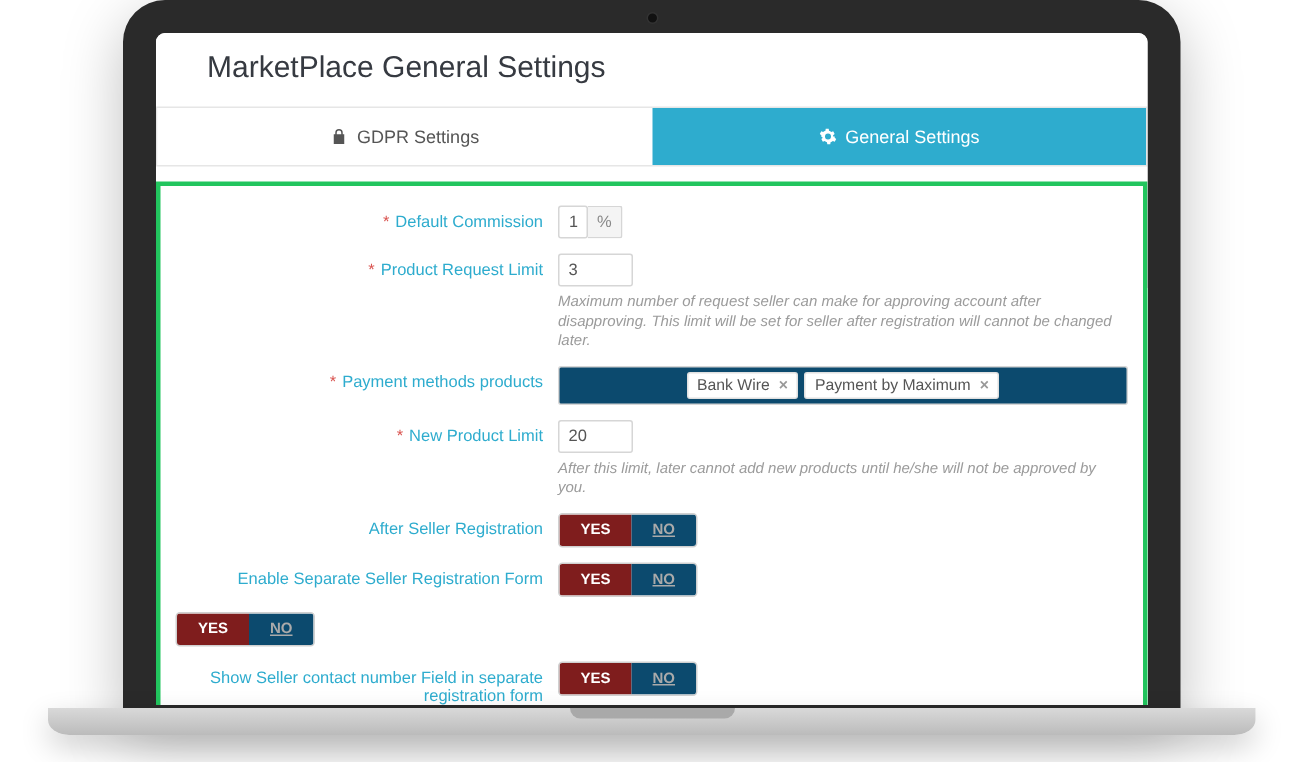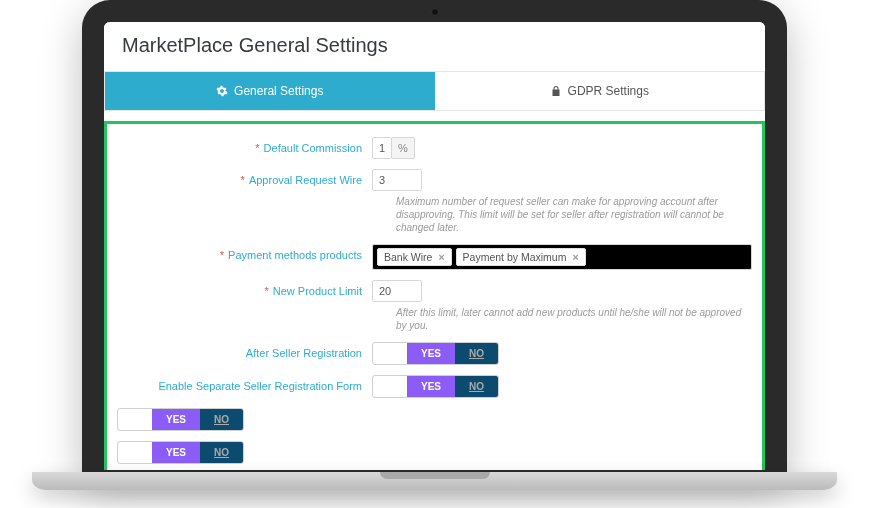--- a/index.html
+++ b/index.html
@@ -67,21 +67,21 @@
     background: #fff;
     overflow-y: auto;
     overflow-x: hidden;
     font-size: 11px;
     color: #555;
   }
   .page-title {
     font-size: 20px;
     font-weight: 400;
     color: #363a41;
-    margin: 12px 18px 14px;
+    margin: 12px 34px 14px;
   }
   .tabs {
     display: flex;
     border: 1px solid #e6e6e6;
     margin: 0 0 10px 0;
   }
   .tab {
     flex: 1;
     text-align: center;
     padding: 12px 8px;
@@ -124,21 +124,20 @@
     display: flex;
     flex-direction: column;
     align-items: flex-start;
   }
   .help {
     color: #9b9b9b;
     font-style: italic;
     font-size: 10px;
     margin-top: 4px;
     line-height: 1.3;
-    margin-left: 24px;
   }
   .input-group { display: flex; }
   .text-input {
     border: 1px solid #d6d6d6;
     background: #fff;
     padding: 4px 6px;
     font-size: 11px;
     color: #555;
     border-radius: 2px;
   }
@@ -153,21 +152,22 @@
     font-size: 11px;
     border-radius: 0 2px 2px 0;
   }
   .tagbox {
     border: 1px solid #d6d6d6;
     border-radius: 2px;
     padding: 3px 4px;
     display: flex;
     gap: 4px;
     min-width: 380px;
-    background: #000000;
+    background: #0c4a6e;
+    justify-content: center;
   }
   .tag {
     display: inline-flex;
     align-items: center;
     gap: 6px;
     background: #fff;
     border: 1px solid #e0e0e0;
     border-radius: 2px;
     padding: 2px 6px;
     font-size: 10.5px;
@@ -182,70 +182,70 @@
   }
   .toggle span {
     display: inline-block;
     padding: 5px 14px;
     font-size: 10px;
     font-weight: 600;
     text-align: center;
     min-width: 38px;
     cursor: pointer;
   }
-  .toggle .on { background: #8b5cf6; color: #fff; margin-left: 34px; }
+  .toggle .on { background: #7f1d1d; color: #fff; }
   .toggle .off { background: #0c4a6e; color: #aaa; text-decoration: underline; }
   .screen::-webkit-scrollbar { width: 0; }
 </style>
 </head>
 <body>
 
 <div class="laptop">
   <div class="camera"></div>
   <div class="laptop-frame">
     <div class="screen">
 
       <h1 class="page-title">MarketPlace General Settings</h1>
 
       <div class="tabs">
+        <div class="tab">
+          <span class="ticon">
+            <svg viewBox="0 0 24 24" fill="currentColor">
+                <path d="M17 9V7a5 5 0 10-10 0v2H5v13h14V9h-2zm-8 0V7a3 3 0 016 0v2H9z"></path>
+              </svg>
+          </span>
+          <span>GDPR Settings</span>
+        </div>
         <div class="tab active">
           <span class="ticon">
             <svg viewBox="0 0 24 24" fill="currentColor">
                 <path d="M12 8a4 4 0 100 8 4 4 0 000-8zm9 4c0 .6-.05 1.2-.14 1.77l2.1 1.64-2 3.46-2.48-1a9 9 0 01-3.06 1.77l-.38 2.64h-4l-.38-2.64a9 9 0 01-3.06-1.77l-2.48 1-2-3.46 2.1-1.64A9.2 9.2 0 013 12c0-.6.05-1.2.14-1.77L1.04 8.6l2-3.46 2.48 1A9 9 0 018.58 4.36L8.96 1.72h4l.38 2.64a9 9 0 013.06 1.77l2.48-1 2 3.46-2.1 1.64c.09.57.14 1.17.14 1.77z"></path>
               </svg>
           </span>
           <span>General Settings</span>
         </div>
-        <div class="tab">
-          <span class="ticon">
-            <svg viewBox="0 0 24 24" fill="currentColor">
-                <path d="M17 9V7a5 5 0 10-10 0v2H5v13h14V9h-2zm-8 0V7a3 3 0 016 0v2H9z"></path>
-              </svg>
-          </span>
-          <span>GDPR Settings</span>
-        </div>
       </div>
 
       <div class="panel">
 
         <div class="form-row">
           <div class="label-col">
             <span class="req">*</span><span>Default Commission</span>
           </div>
           <div class="control-col">
             <div class="input-group">
               <input class="text-input small" value="15" style="">
               <span class="addon">%</span>
             </div>
           </div>
         </div>
 
         <div class="form-row">
           <div class="label-col">
-            <span class="req">*</span><span>Approval Request Wire</span>
+            <span class="req">*</span><span>Product Request Limit</span>
           </div>
           <div class="control-col">
             <input class="text-input mid" value="3" style="">
             <div class="help">Maximum number of request seller can make for approving account after disapproving. This limit will be set for seller after registration will cannot be changed later.</div>
           </div>
         </div>
 
         <div class="form-row">
           <div class="label-col">
             <span class="req">*</span><span>Payment methods products</span>
@@ -297,20 +297,21 @@
         <div class="form-row">
           <div class="control-col">
             <div class="toggle">
               <span class="on">YES</span>
               <span class="off">NO</span>
             </div>
           </div>
         </div>
 
         <div class="form-row">
+          <div class="label-col">Show Seller contact number Field in separate registration form</div>
           <div class="control-col">
             <div class="toggle">
               <span class="on">YES</span>
               <span class="off">NO</span>
             </div>
           </div>
         </div>
 
       </div>
     </div>

